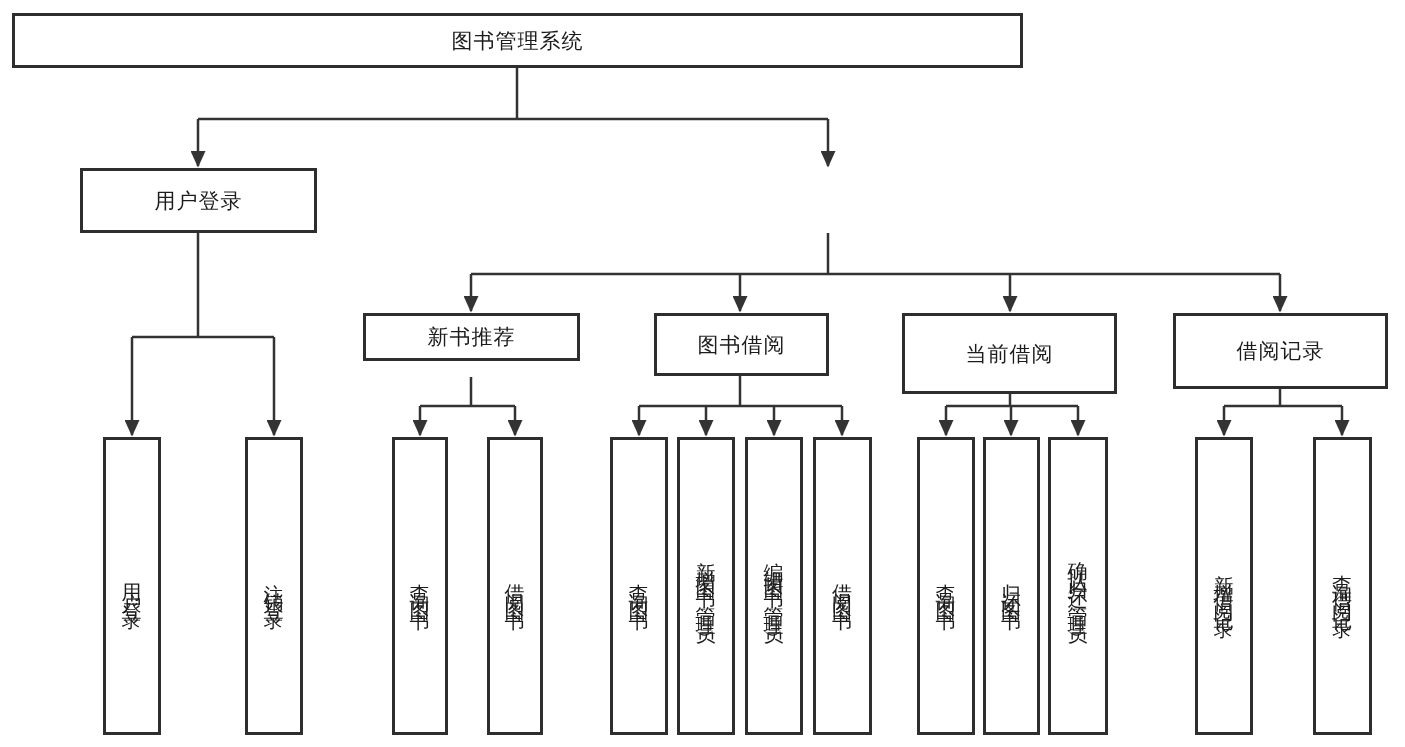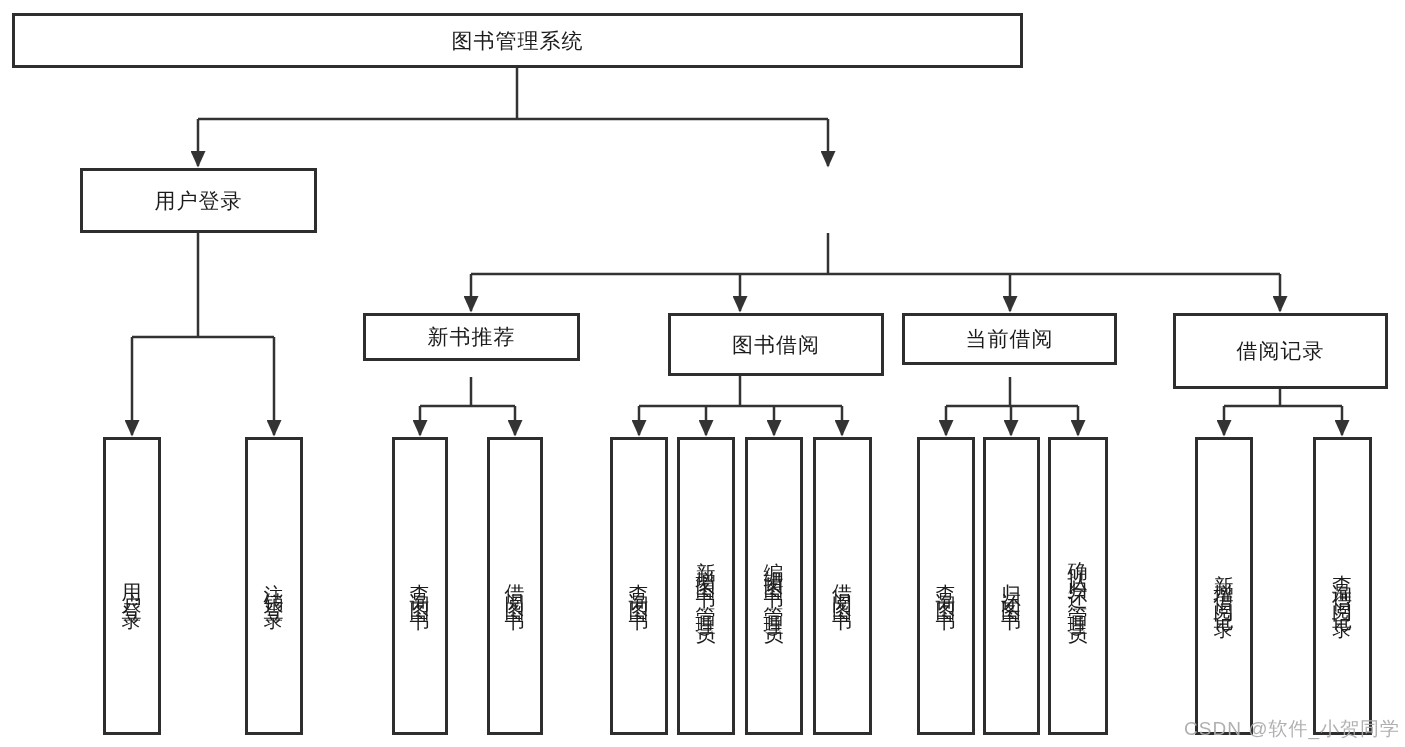--- a/index.html
+++ b/index.html
@@ -17,22 +17,22 @@
   .vbox { font-size:20px; }
   .vbox .vtext {
     writing-mode:vertical-rl; text-orientation:mixed;
     letter-spacing:9px; line-height:1; white-space:nowrap;
   }
   
   #root-box      { left:12px;  top:13px;  width:1011px; height:55px; }
   #n-user-login  { left:80px;  top:168px; width:237px;  height:65px; }
   #n-book-mgmt   { left:710px; top:168px; width:237px;  height:65px; }
   #n-new-book    { left:363px; top:313px; width:217px;  height:48px; }
-  #n-borrow      { left:668px; top:313px; width:216px;  height:63px;text-align:center; }
-  #n-current     { left:902px; top:313px; width:215px;  height:52px; }
+  #n-borrow      { left:654px; top:313px; width:175px;  height:63px;text-align:center; }
+  #n-current     { left:902px; top:313px; width:215px;  height:81px; }
   #n-records     { left:1173px;top:313px; width:215px;  height:76px; }
   .leaf          { top:437px; height:298px; }
   #l-user-login  { left:103px;  width:58px; }
   #l-logout      { left:245px;  width:58px; }
   #l-nb-query    { left:392px;  width:56px; }
   #l-nb-borrow   { left:487px;  width:56px; }
   #l-bw-query    { left:610px;  width:58px; }
   #l-bw-add      { left:677px;  width:58px; }
   #l-bw-edit     { left:745px;  width:58px; }
   #l-bw-borrow   { left:813px;  width:59px; }
@@ -169,15 +169,14 @@
   <div class="box vbox leaf" id="l-cu-confirm">
     <span class="vtext">确认归还（管理员）</span>
   </div>
   <div class="box vbox leaf" id="l-re-add">
     <span class="vtext">新增借阅记录</span>
   </div>
   <div class="box vbox leaf" id="l-re-query">
     <span class="vtext">查询借阅记录</span>
   </div>
 
-  <div class="watermark">CSDN @软件_小贺同学</div>
 
 </div>
 
 </body></html>

